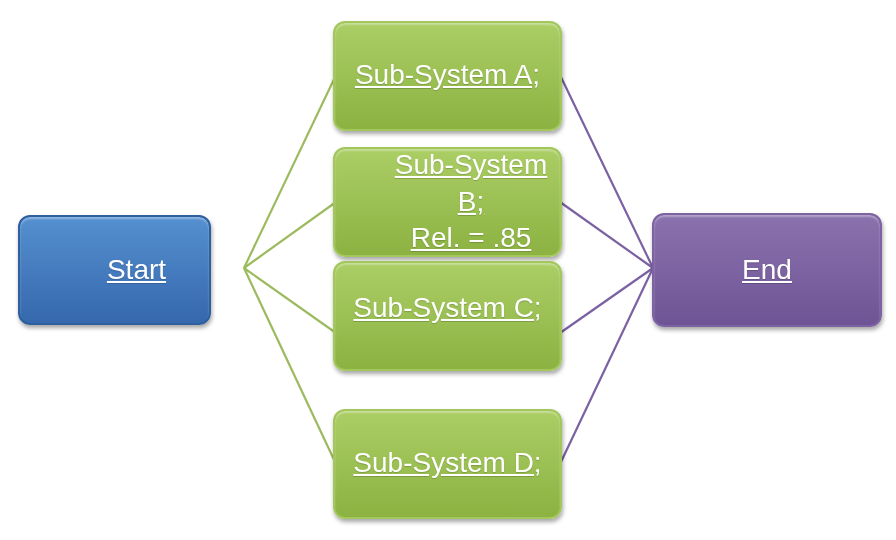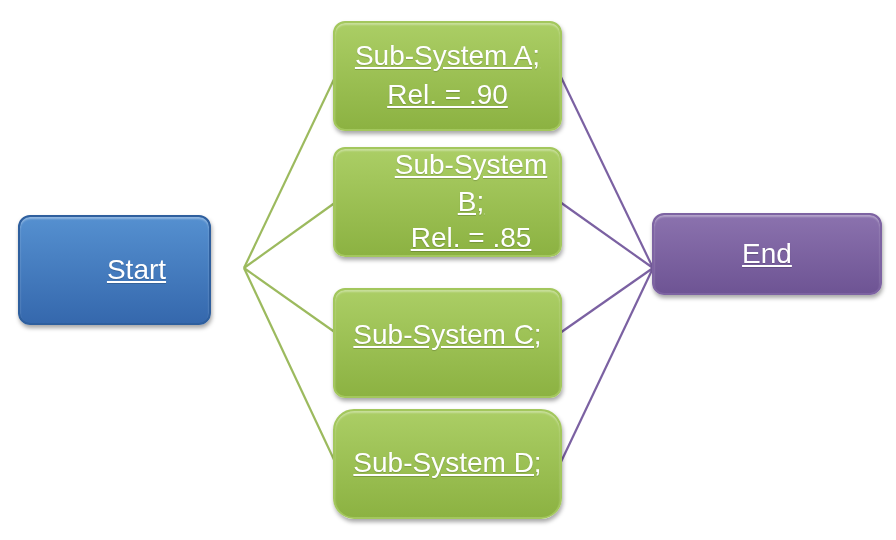--- a/index.html
+++ b/index.html
@@ -31,35 +31,35 @@
     box-shadow:1px 3px 4px rgba(0,0,0,0.35), inset 0 2px 2px rgba(255,255,255,0.35);
     text-shadow:0 1px 1px rgba(0,0,0,0.18);
   }
   .node-start{
     left:18px;top:215px;width:193px;height:110px;
     background:linear-gradient(to bottom, var(--start-fill-top), var(--start-fill-bottom));
     border:2px solid var(--start-border);
     padding-left:44px;
   }
   .node-end{
-    left:652px;top:213px;width:230px;height:82px;
+    left:652px;top:213px;width:230px;height:114px;
     background:linear-gradient(to bottom, var(--end-fill-top), var(--end-fill-bottom));
     border:2px solid var(--end-border);
   }
   .node-sub{
     left:333px;width:229px;height:110px;
     background:linear-gradient(to bottom, var(--sub-fill-top), var(--sub-fill-bottom));
     border:2px solid var(--sub-border);
   }
   .node-sub .row-gap{height:2px;}
   .node-sub.spaced .row-gap{height:16px;}
   .sub-a{top:21px;}
   .sub-b{top:147px;padding-left:47px;}
-  .sub-c{top:288px;}
-  .sub-d{top:409px;border-radius:21px;}
+  .sub-c{top:261px;}
+  .sub-d{top:409px;}
   .node-label{display:block;text-decoration:underline;}
 </style>
 </head>
 <body>
 
 <div class="canvas">
 
   <svg class="edges" viewBox="0 0 896 540" xmlns="http://www.w3.org/2000/svg">
 
     <line class="edge-green" x1="244" y1="268" x2="336" y2="75"></line>
@@ -73,21 +73,20 @@
     <line class="edge-purple" x1="560" y1="464" x2="653" y2="268"></line>
   </svg>
 
   <div class="node node-start">
     <span class="node-label">Start</span>
   </div>
 
   <div class="node node-sub sub-a">
     <span class="node-label">Sub-System A;</span>
     <span class="row-gap"></span>
-    <span class="node-label">Rel. = .90</span>
   </div>
 
   <div class="node node-sub sub-b">
     <span class="node-label">Sub-System B;</span>
     <span class="row-gap"></span>
     <span class="node-label">Rel. = .85</span>
   </div>
 
   <div class="node node-sub sub-c spaced">
     <span class="node-label">Sub-System C;</span>

